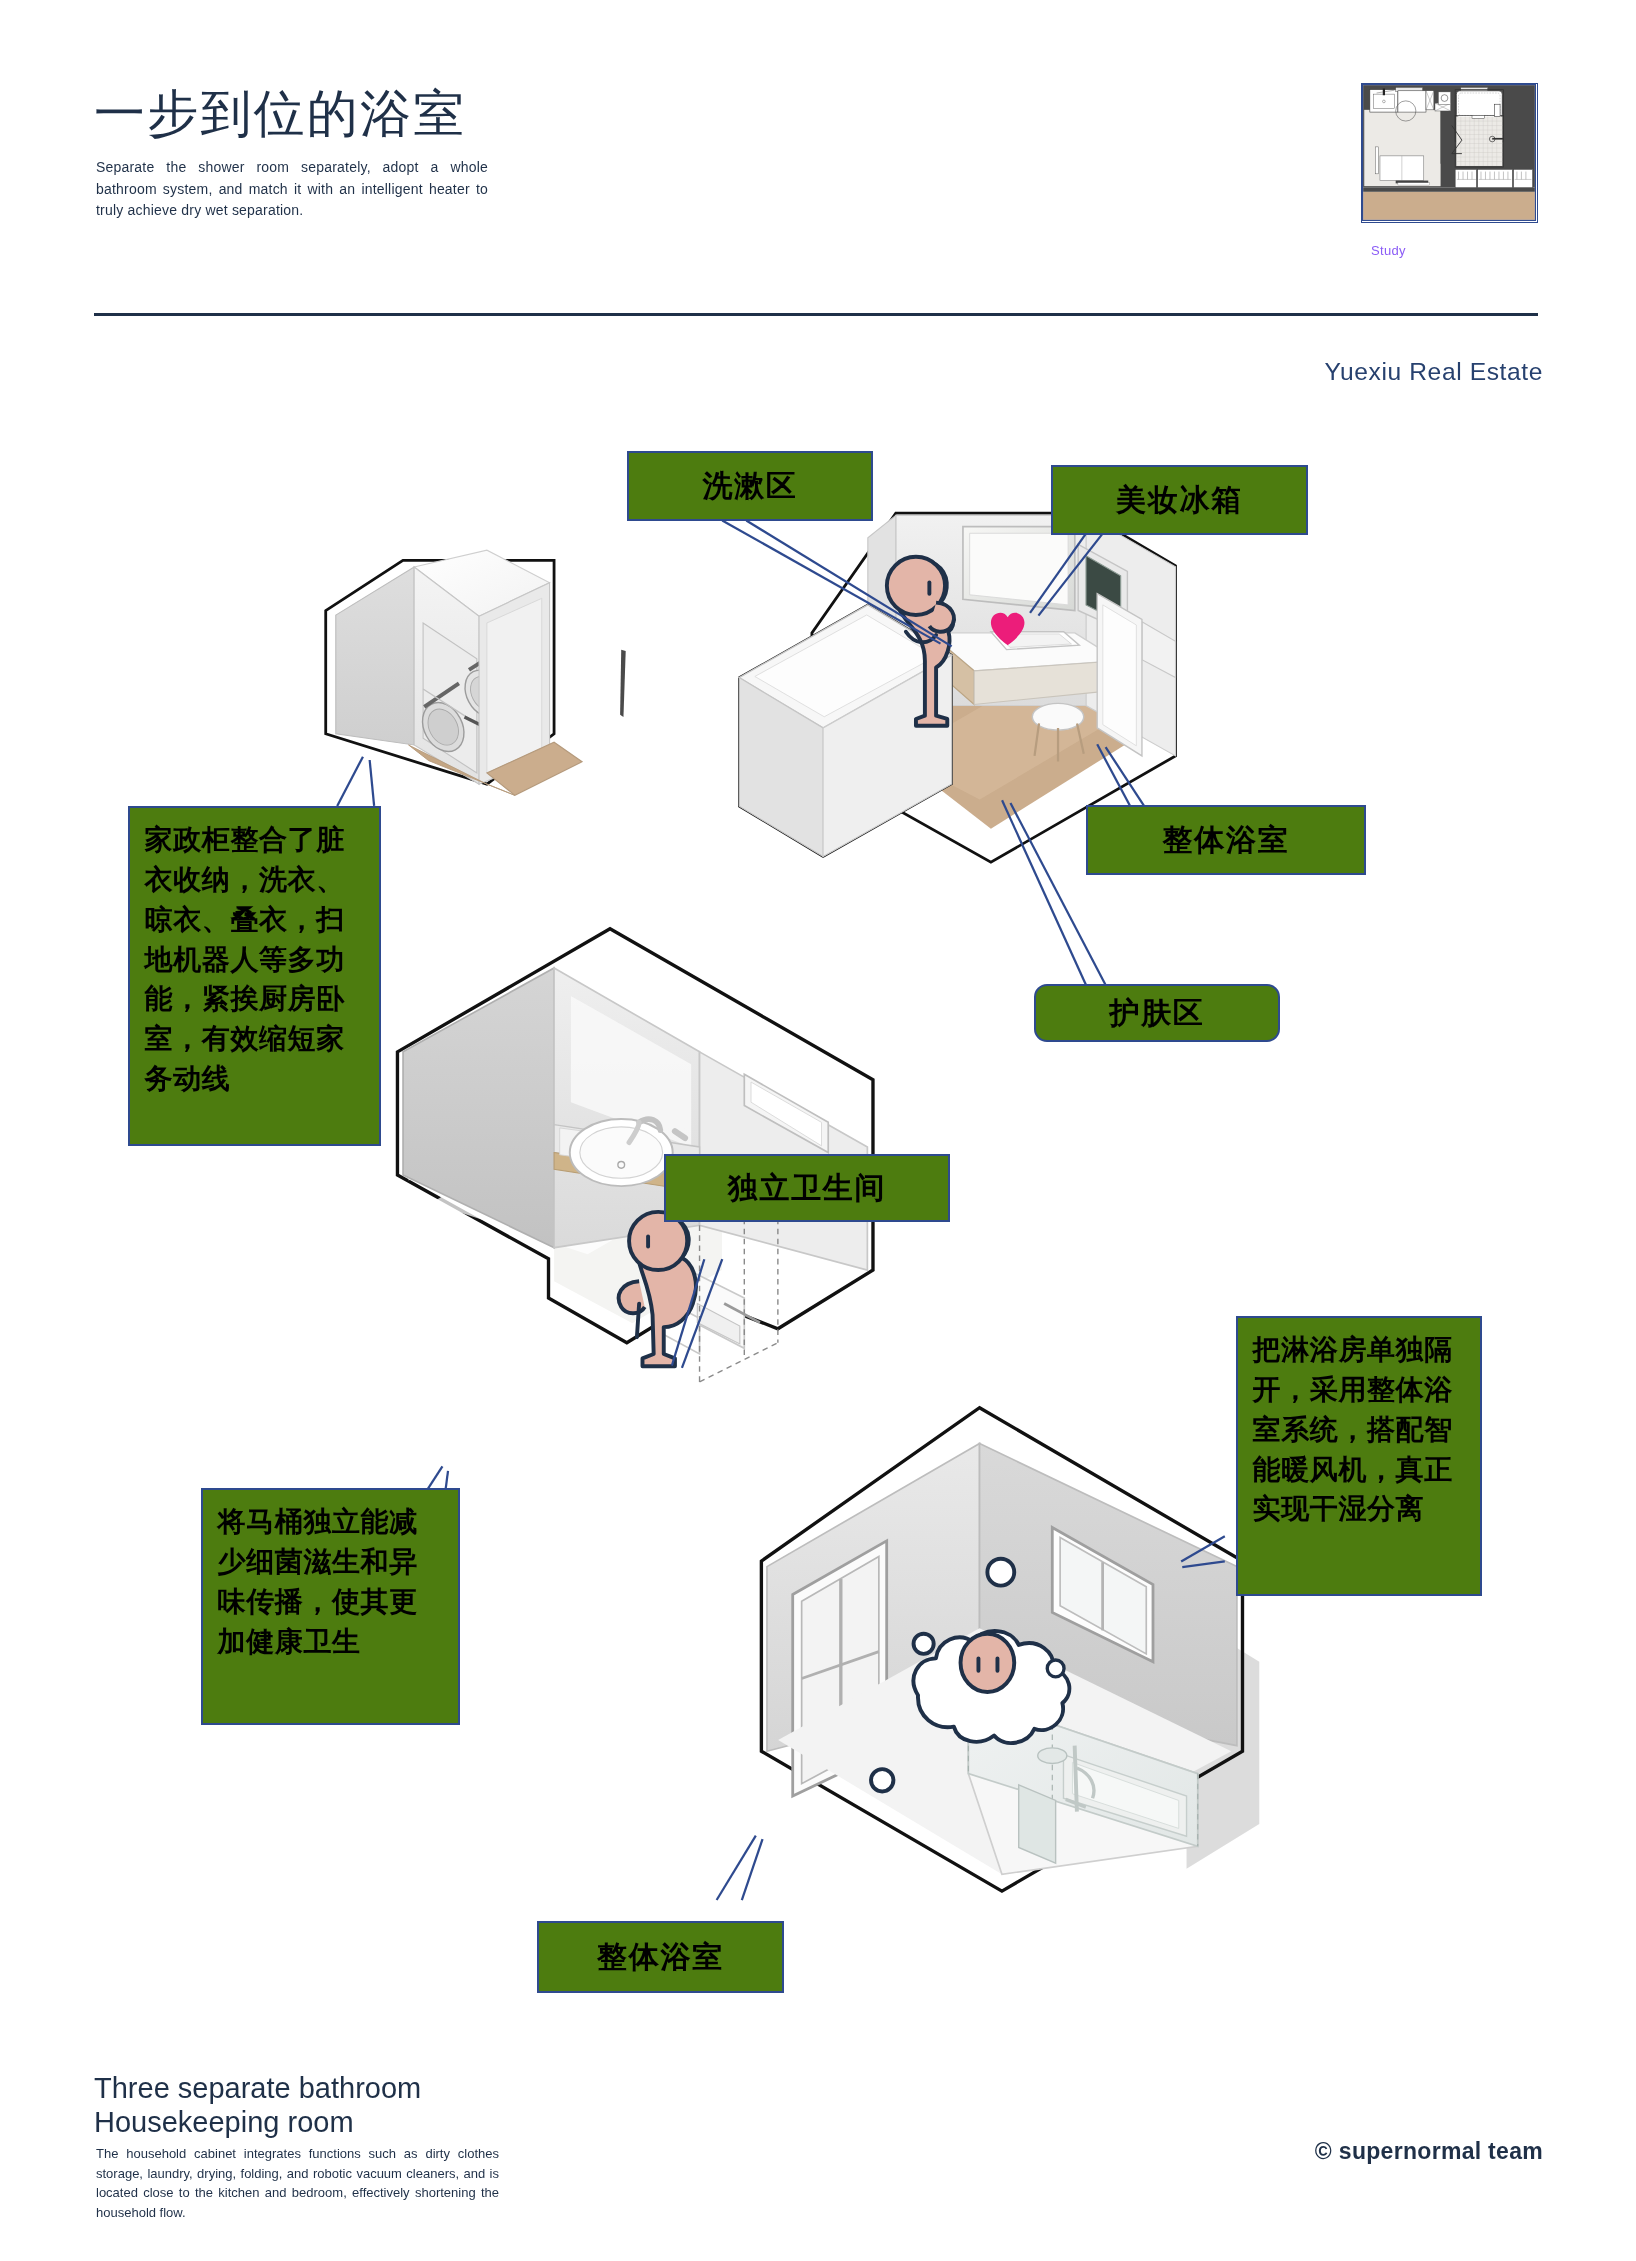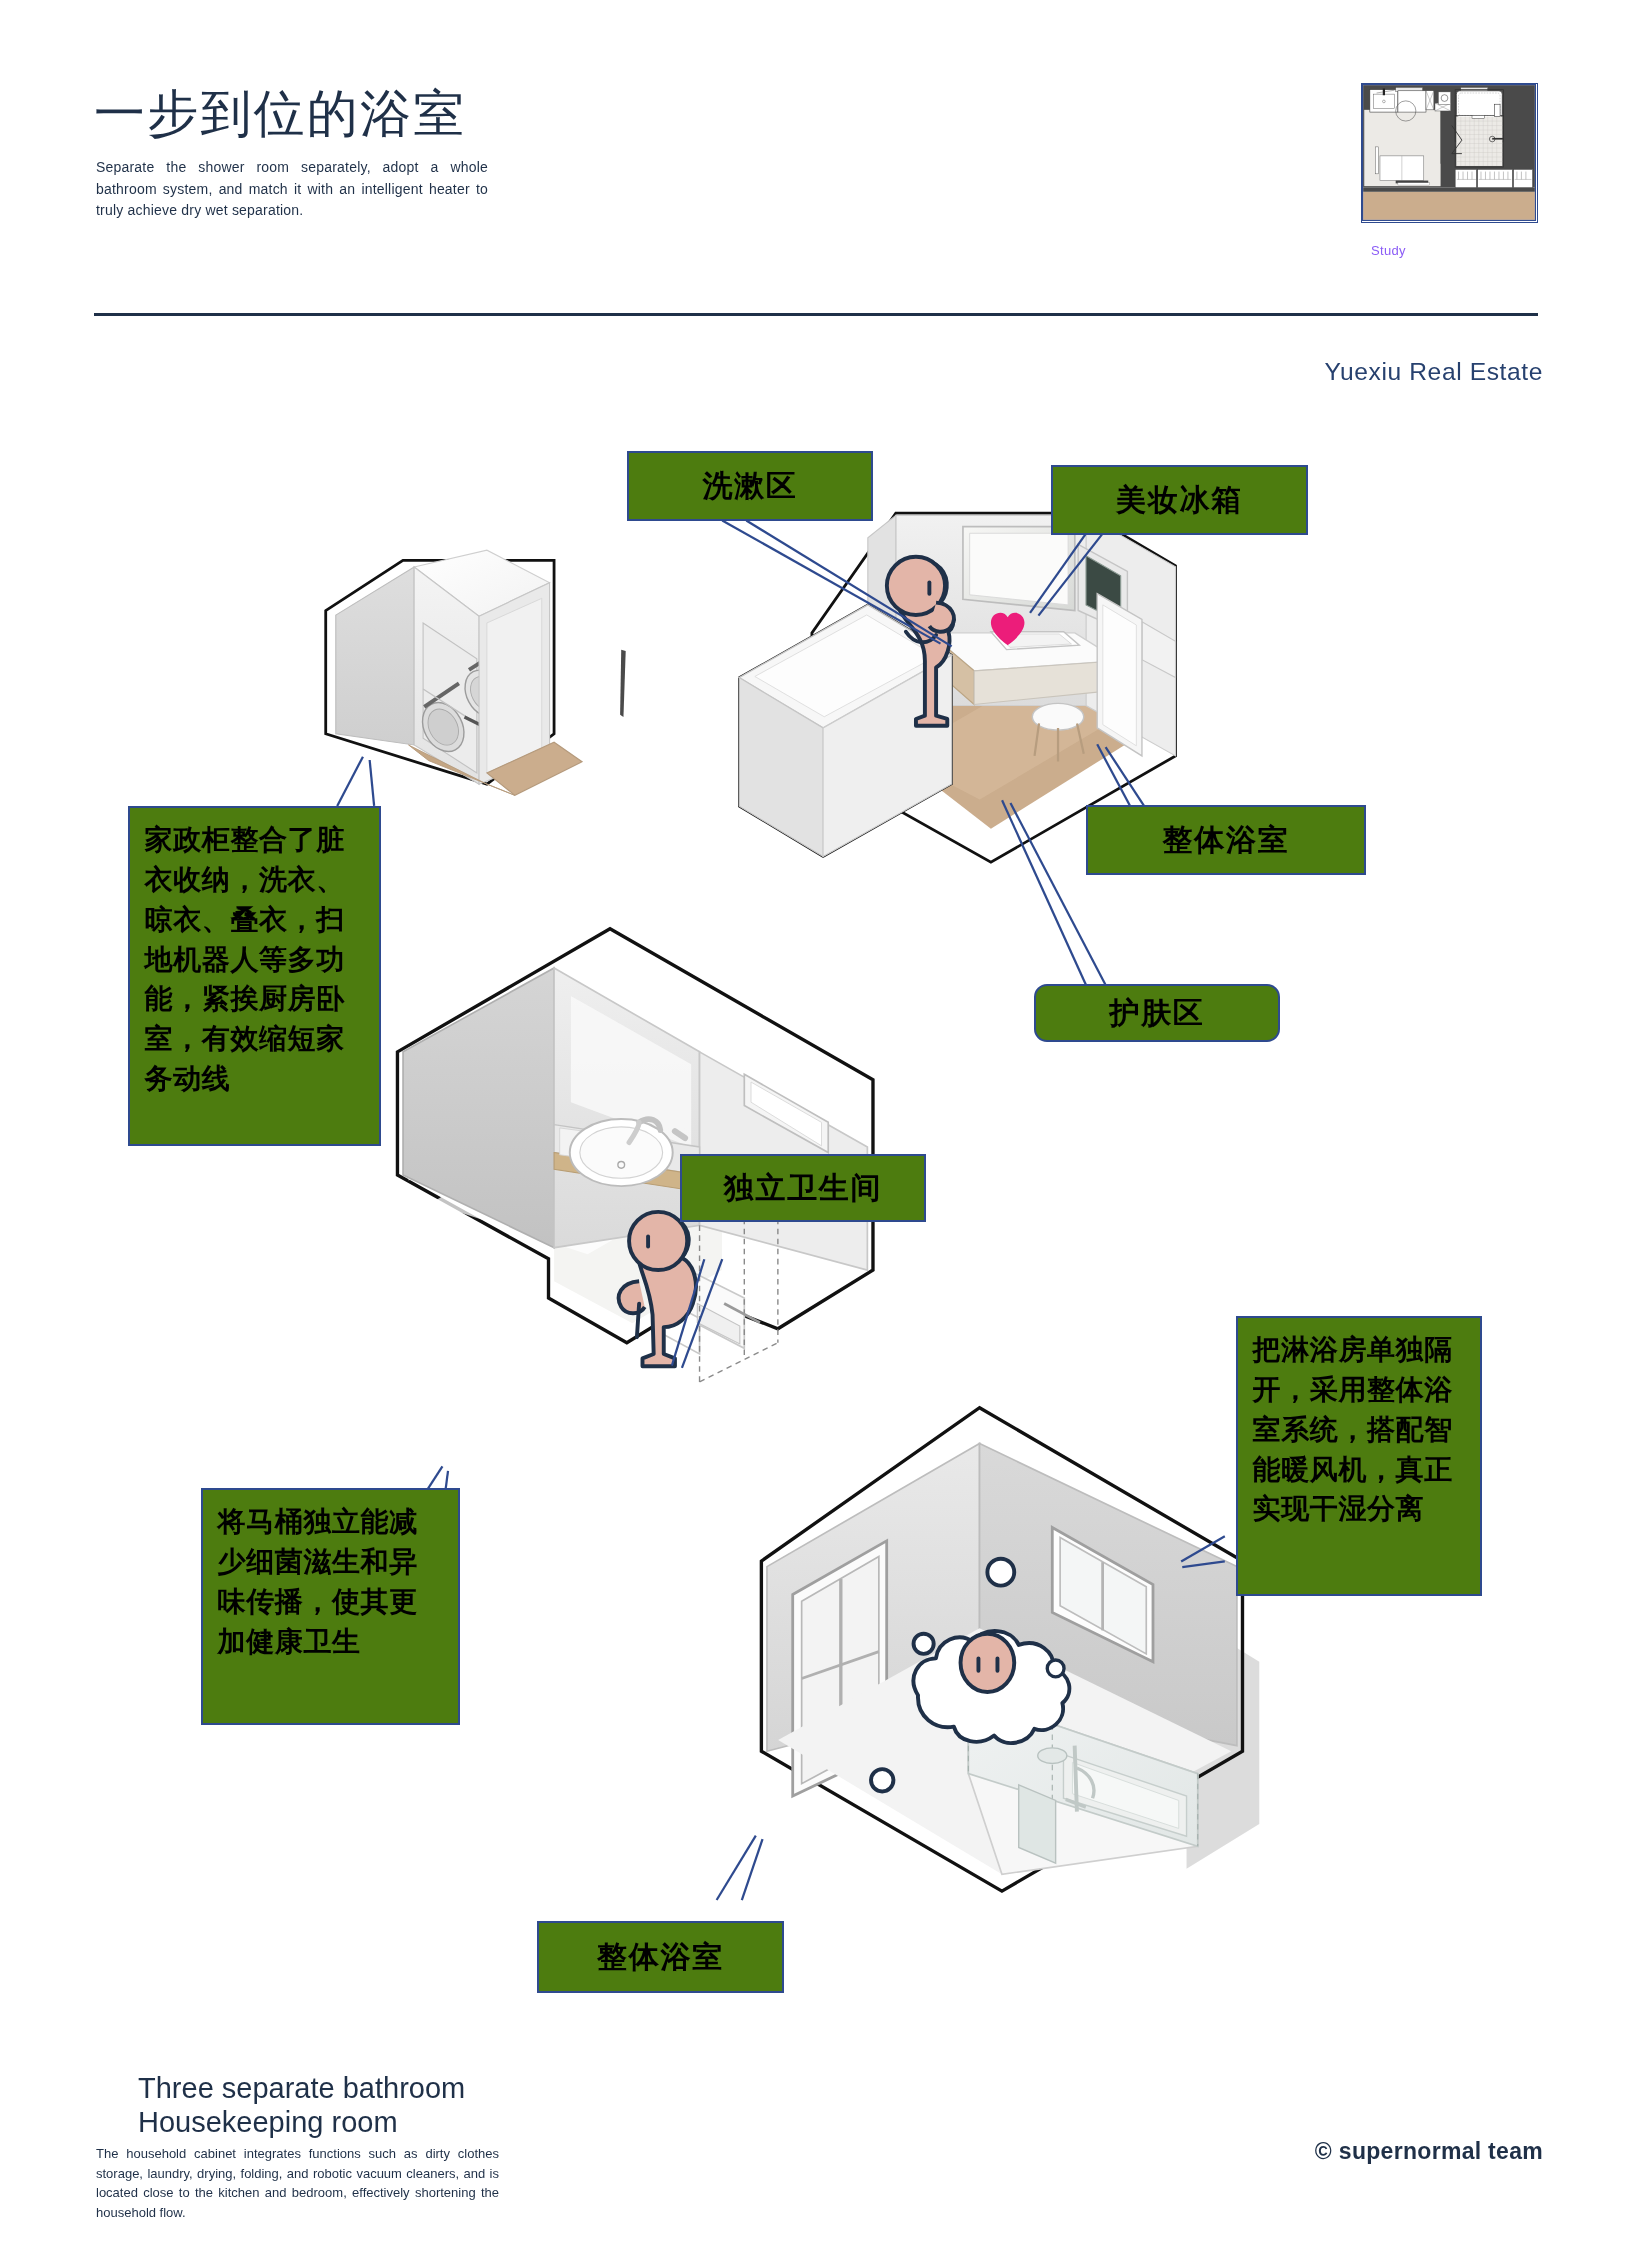--- a/index.html
+++ b/index.html
@@ -56,21 +56,21 @@
   
   #leaders{position:absolute;left:0;top:0;width:1637px;height:2261px;z-index:35;pointer-events:none;}
 
   
   .scene{position:absolute;}
   .scene svg{display:block;}
 
   
   #foot-title{
     left:94px;top:2071px;width:672px;
-    font-size:29px;line-height:1.18;color:#1f3048;font-weight:400;margin-left:44px;
+    font-size:29px;line-height:1.18;color:#1f3048;font-weight:400;
   }
   #foot-body{
     left:96px;top:2144px;width:403px;
     font-size:13px;line-height:1.5;color:#1f3048;text-align:justify;
   }
   #credit{
     right:94px;top:2138px;font-size:23px;font-weight:700;color:#1f3048;letter-spacing:0.3px;
   }
 </style>
 </head>
@@ -464,21 +464,21 @@
 </div>
 
 <div class="abs callout c-short" style="left:1034px;top:984px;width:246px;height:58px;border-radius:13px;">
   <div class="txt">护肤区</div>
 </div>
 
 <div class="abs callout c-para" style="left:128px;top:806px;width:253px;height:340px;">
   <div class="txt">家政柜整合了脏衣收纳，洗衣、晾衣、叠衣，扫地机器人等多功能，紧挨厨房卧室，有效缩短家务动线</div>
 </div>
 
-<div class="abs callout c-short" style="left:680px;top:1154px;width:246px;height:68px;">
+<div class="abs callout c-short" style="left:664px;top:1154px;width:286px;height:68px;">
   <div class="txt">独立卫生间</div>
 </div>
 
 <div class="abs callout c-para" style="left:201px;top:1488px;width:259px;height:237px;">
   <div class="txt">将马桶独立能减少细菌滋生和异味传播，使其更加健康卫生</div>
 </div>
 
 <div class="abs callout c-para" style="left:1236px;top:1316px;width:246px;height:280px;">
   <div class="txt">把淋浴房单独隔开，采用整体浴室系统，搭配智能暖风机，真正实现干湿分离</div>
 </div>

